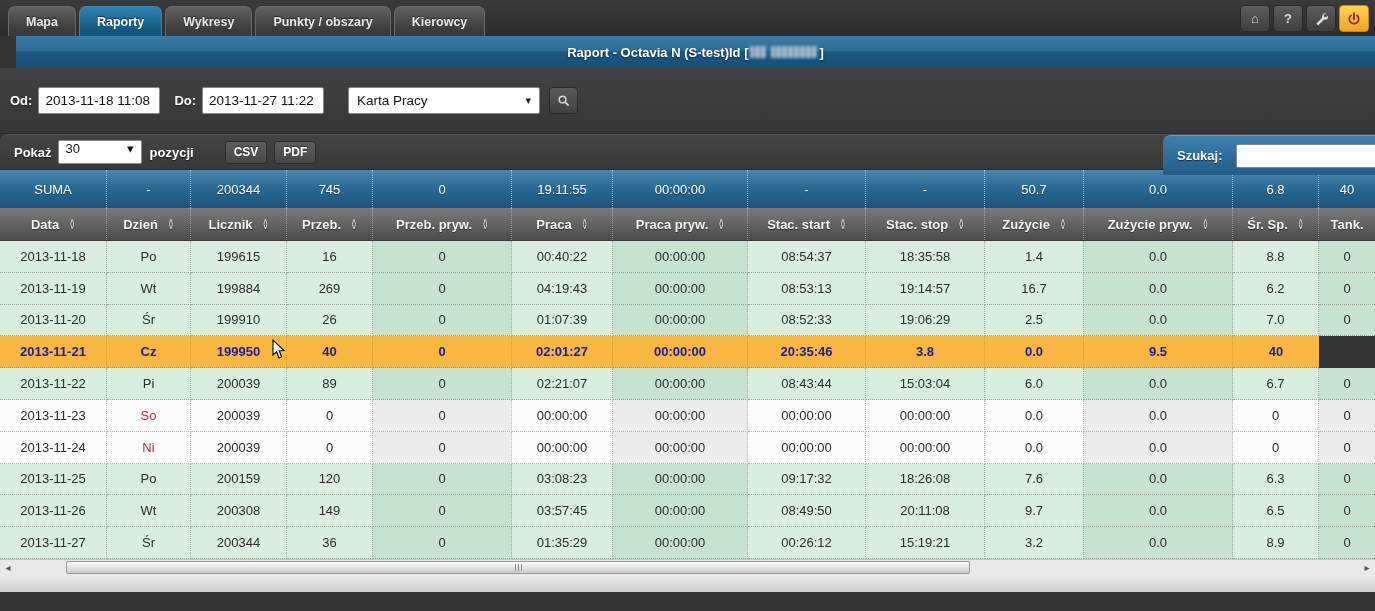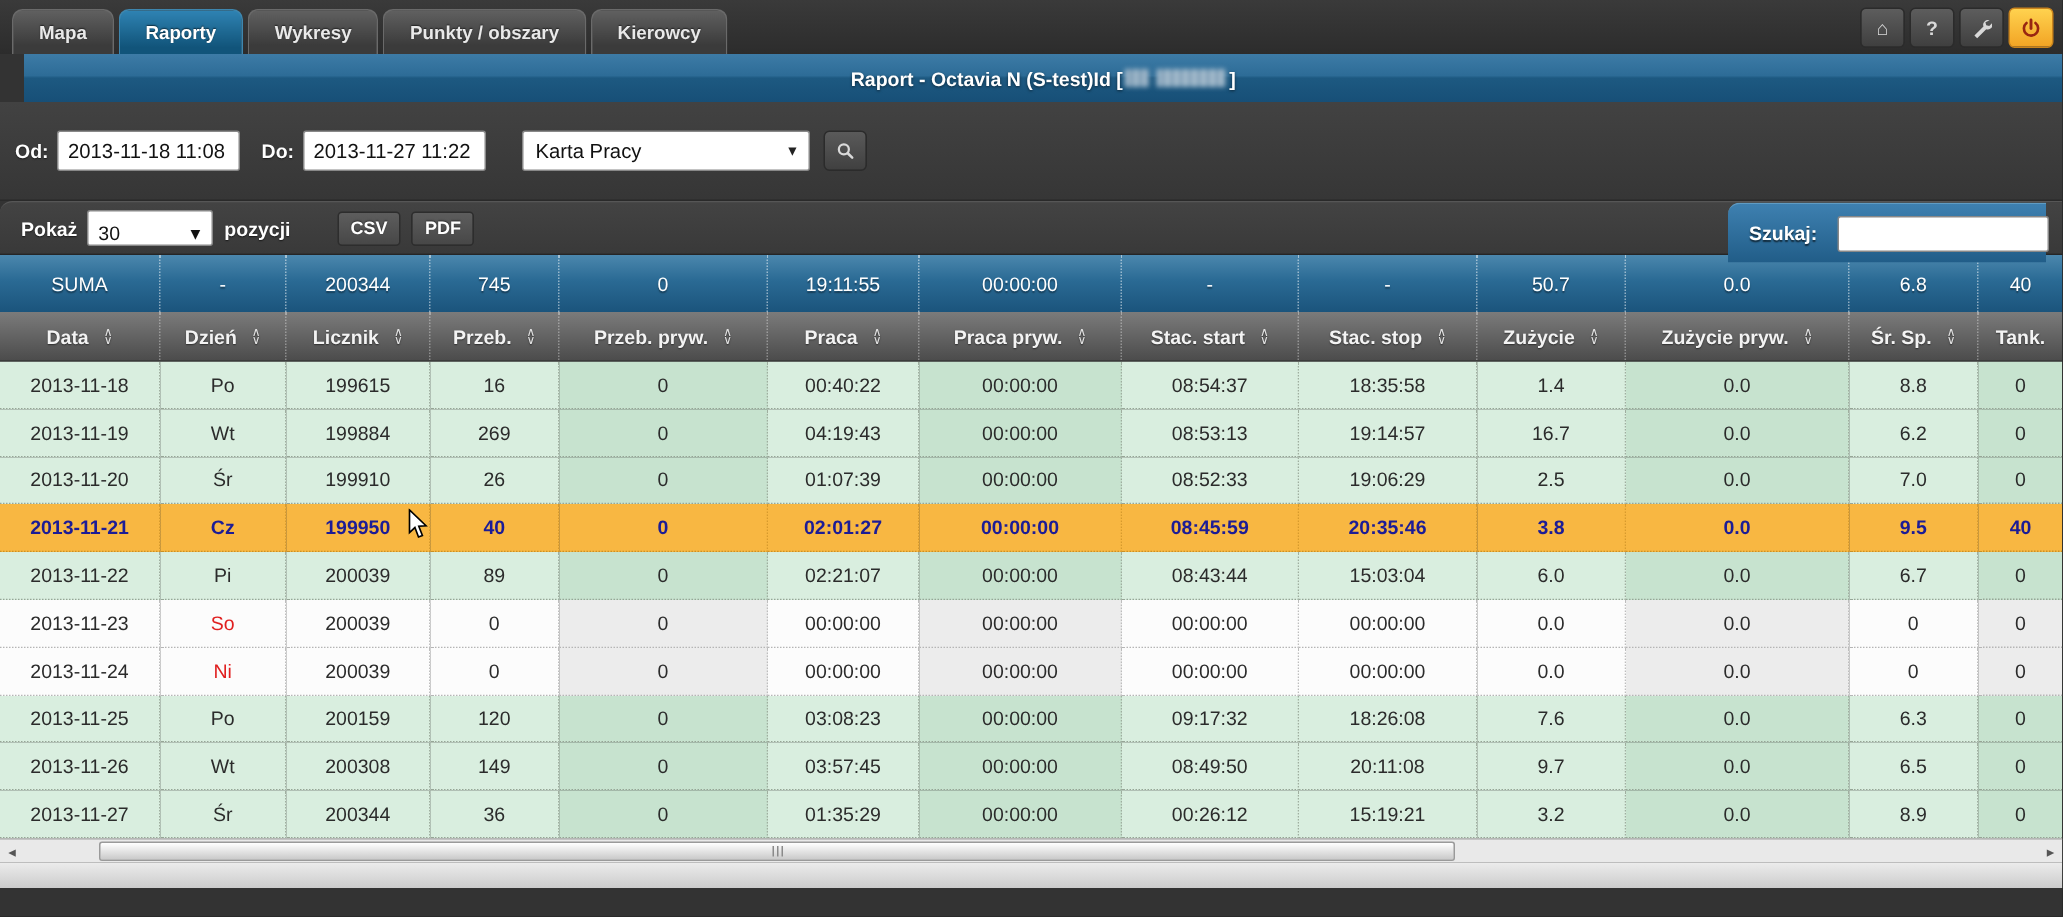--- a/index.html
+++ b/index.html
@@ -40,26 +40,26 @@
                font-size:13.5px; color:#111; margin-left:10px; cursor:pointer; }
   .selectbox .arr { font-size:11px; color:#222; }
   .sbtn { width:29px; height:27px; margin-left:9px; border-radius:4px; background:linear-gradient(#5a5a5a,#404040);
           border:1px solid #2b2b2b; display:flex; align-items:center; justify-content:center; cursor:pointer; }
 
   
   .ttoolbar { height:36px; background:linear-gradient(#434343,#393939); display:flex; align-items:center;
               padding-left:14px; position:relative; border-top:1px solid #565656;
               border-radius:8px 0 0 0; border-bottom:1px solid #252525; }
   .pagesel { width:84px; height:24px; background:#fff; border:1px solid #888; border-radius:2px;
-             display:flex; align-items:flex-end; justify-content:space-between; padding:0 7px;
+             display:flex; align-items:flex-start; justify-content:space-between; padding:0 7px;
              font-size:13px; color:#111; margin-right:8px; cursor:pointer; }
   .expbtn { height:23px; padding:0 8px; margin-left:7px; border-radius:3px; background:linear-gradient(#5d5d5d,#474747);
             border:1px solid #2d2d2d; color:#fff; font-size:12px; font-weight:bold;
             text-shadow:0 -1px 1px rgba(0,0,0,.5); display:flex; align-items:center; cursor:pointer; }
-  .searchpanel { position:absolute; right:11px; top:0; width:212px; height:40px; border-radius:8px 0 0 0;
+  .searchpanel { position:absolute; right:0; top:0; width:212px; height:40px; border-radius:8px 0 0 0;
                  background:linear-gradient(#3e80b0,#215d88); display:flex; align-items:center; padding-left:14px;
                  border-top:1px solid #5f9cc4; }
   .searchpanel input { width:141px; height:24px; margin-left:7px; }
 
   
   .grid-row { display:grid; grid-template-columns:107px 84px 96px 86px 139px 101px 135px 118px 119px 99px 149px 86px 56px; }
   .sumrow { height:38px; background:linear-gradient(#4b87ad,#2a6a94 45%,#1b547c); }
   .sumrow .td { color:#fff; font-size:13px; display:flex; align-items:center; justify-content:center;
                 border-right:1px dotted rgba(255,255,255,.5); text-shadow:0 1px 1px rgba(0,0,0,.4); }
   .sumrow .td:last-child { border-right:none; }
@@ -333,21 +333,20 @@
         <div class="td alt">0</div>
       </div>
       <div class="grid-row tr selected">
         <div class="td">2013-11-21</div>
         <div class="td">Cz</div>
         <div class="td">199950</div>
         <div class="td">40</div>
         <div class="td alt">0</div>
         <div class="td">02:01:27</div>
         <div class="td alt">00:00:00</div>
-        <div class="td">08:45:59</div>
         <div class="td">20:35:46</div>
         <div class="td">3.8</div>
         <div class="td alt">0.0</div>
         <div class="td">9.5</div>
         <div class="td alt">40</div>
       </div>
       <div class="grid-row tr green">
         <div class="td">2013-11-22</div>
         <div class="td">Pi</div>
         <div class="td">200039</div>

